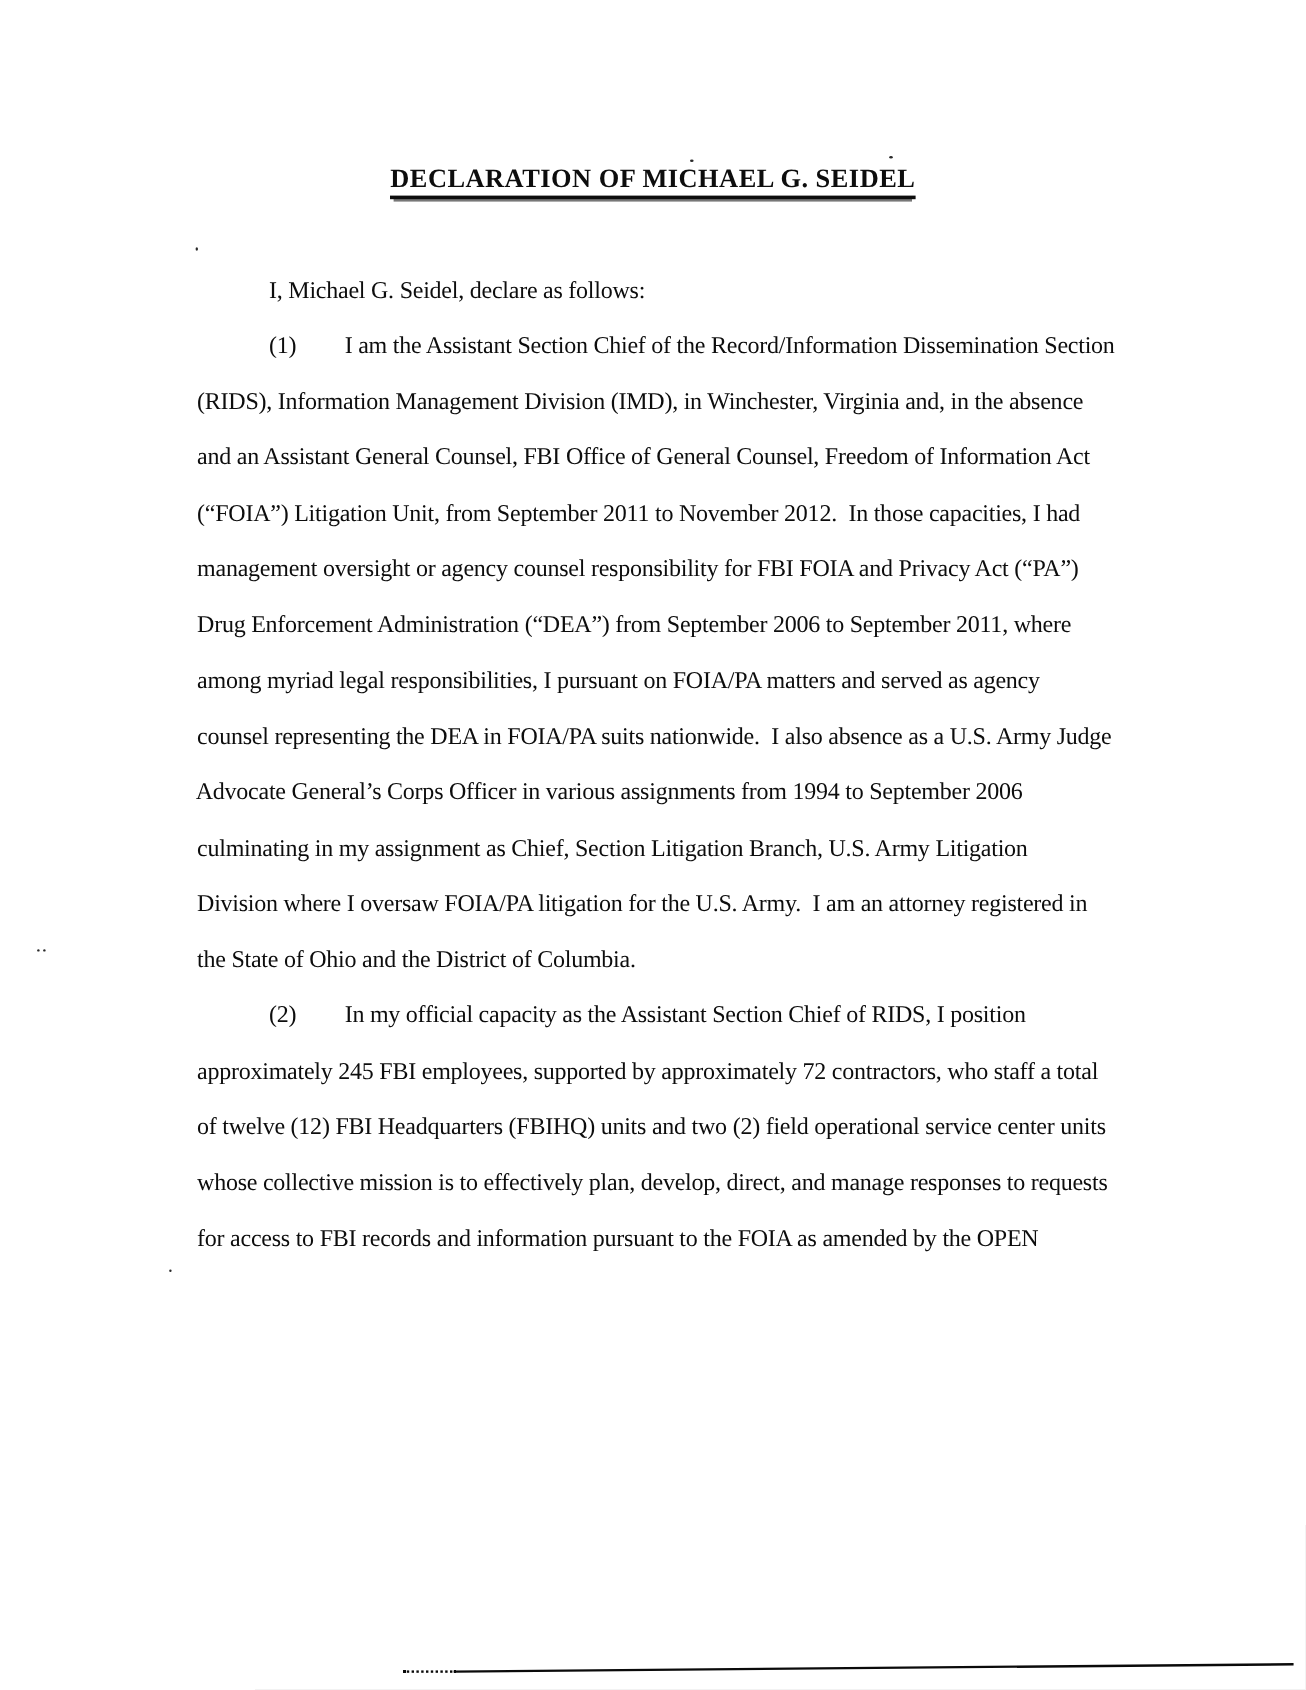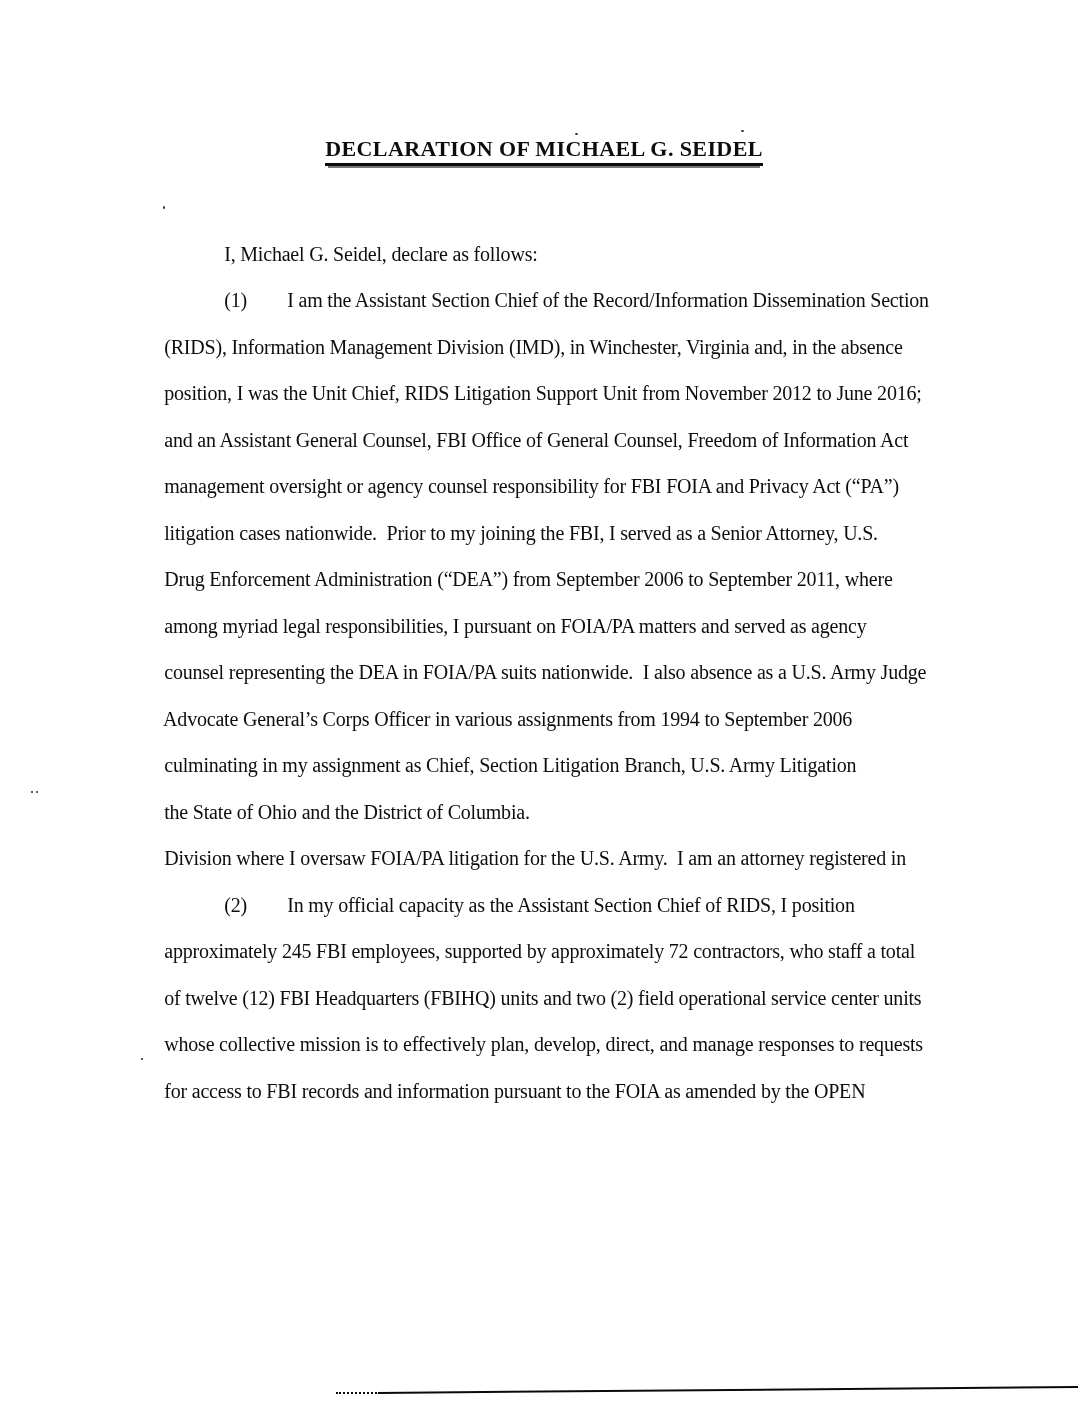--- a/index.html
+++ b/index.html
@@ -24,21 +24,21 @@
     font-weight: bold;
     font-size: 22px;
     letter-spacing: 0.4px;
     border-bottom: 3px solid #0d0d0d;
     padding-bottom: 1px;
     box-shadow: 0 5px 0 -3px rgba(10,10,10,0.55);
   }
   .doc-body {
     position: absolute;
     left: 145px;
-    top: 184px;
+    top: 172px;
     width: 830px;
   }
   .line {
     line-height: 46.5px;
     height: 46.5px;
     font-size: 20px;
     letter-spacing: -0.2px;
     white-space: pre;
   }
   .line.indent { padding-left: 60px; }
@@ -85,36 +85,33 @@
   <div class="line indent">
     <span class="num">(1)</span><span class="txt">I am the Assistant Section Chief of the Record/Information Dissemination Section</span>
   </div>
 
   <div class="line">
     <span class="txt">(RIDS), Information Management Division (IMD), in Winchester, Virginia and, in the absence</span>
   </div>
 
 
 
-  <div class="line">
-    <span class="txt">position, I was the Unit Chief, RIDS Litigation Support Unit from November 2012 to June 2016;</span>
-  </div>
 
   <div class="line">
     <span class="txt">and an Assistant General Counsel, FBI Office of General Counsel, Freedom of Information Act</span>
   </div>
 
+  <div class="line">
+    <span class="txt">(“FOIA”) Litigation Unit, from September 2011 to November 2012.  In those capacities, I had</span>
+  </div>
 
   <div class="line">
     <span class="txt">management oversight or agency counsel responsibility for FBI FOIA and Privacy Act (“PA”)</span>
   </div>
 
-  <div class="line">
-    <span class="txt">litigation cases nationwide.  Prior to my joining the FBI, I served as a Senior Attorney, U.S.</span>
-  </div>
 
   <div class="line">
     <span class="txt">Drug Enforcement Administration (“DEA”) from September 2006 to September 2011, where</span>
   </div>
 
   <div class="line">
     <span class="txt">among myriad legal responsibilities, I pursuant on FOIA/PA matters and served as agency</span>
   </div>
 
   <div class="line">
@@ -123,25 +120,25 @@
 
   <div class="line">
     <span class="txt">Advocate General’s Corps Officer in various assignments from 1994 to September 2006</span>
   </div>
 
   <div class="line">
     <span class="txt">culminating in my assignment as Chief, Section Litigation Branch, U.S. Army Litigation</span>
   </div>
 
   <div class="line">
-    <span class="txt">the State of Ohio and the District of Columbia.</span>
+    <span class="txt">Division where I oversaw FOIA/PA litigation for the U.S. Army.  I am an attorney registered in</span>
   </div>
 
   <div class="line">
-    <span class="txt">Division where I oversaw FOIA/PA litigation for the U.S. Army.  I am an attorney registered in</span>
+    <span class="txt">the State of Ohio and the District of Columbia.</span>
   </div>
 
   <div class="line indent">
     <span class="num">(2)</span><span class="txt">In my official capacity as the Assistant Section Chief of RIDS, I position</span>
   </div>
 
   <div class="line">
     <span class="txt">approximately 245 FBI employees, supported by approximately 72 contractors, who staff a total</span>
   </div>
 

